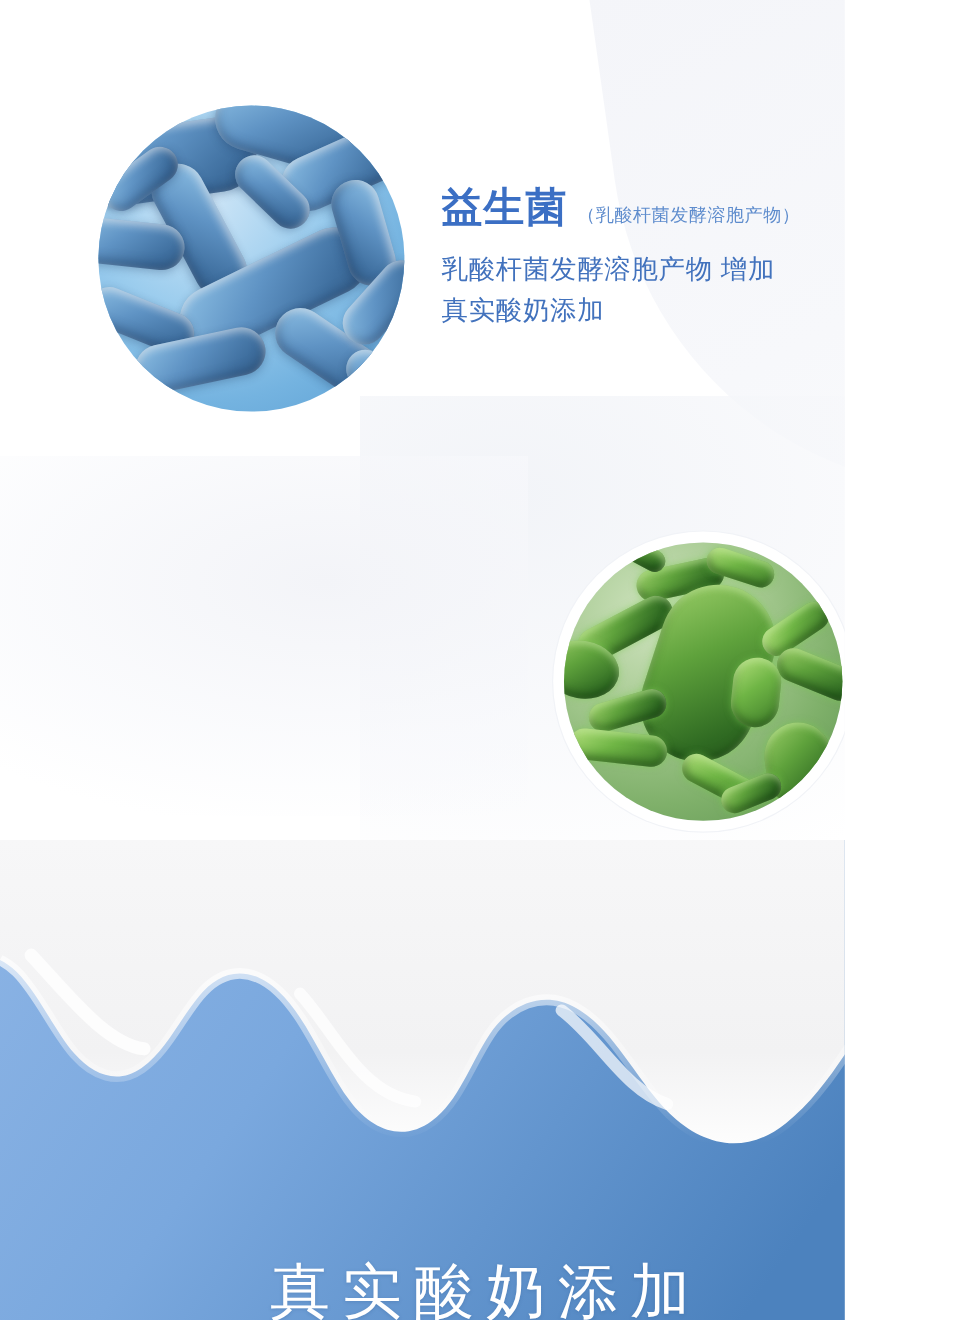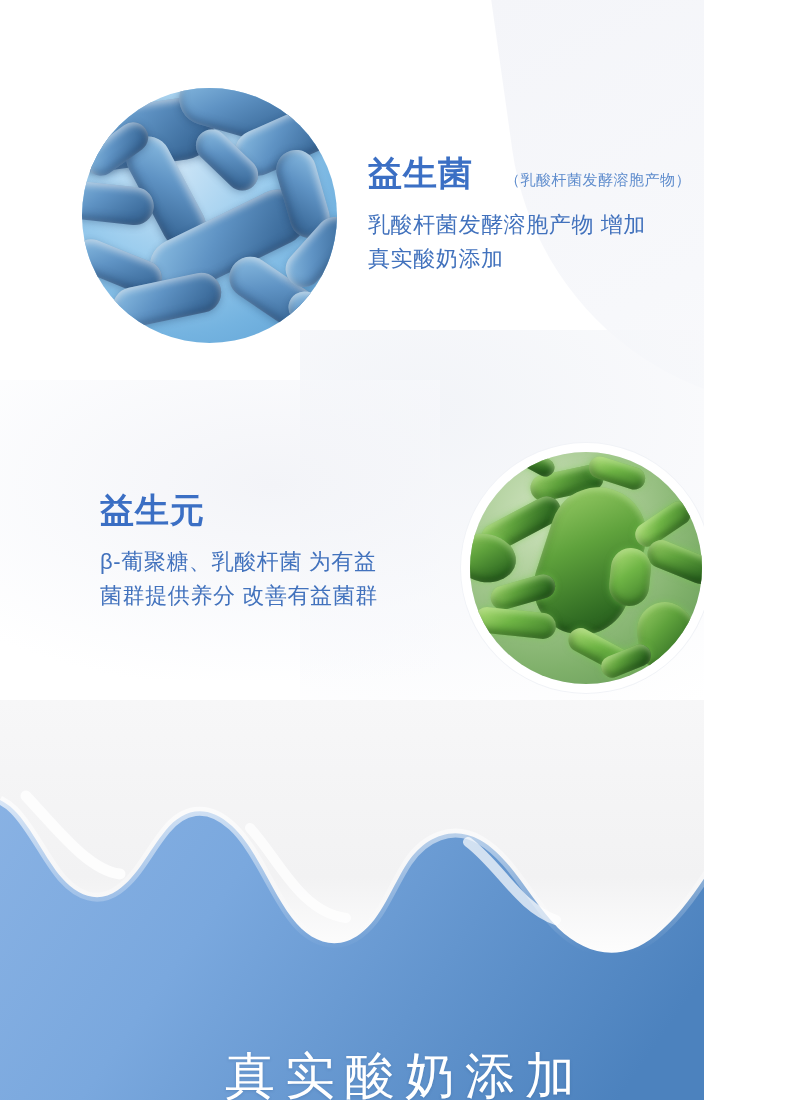--- a/index.html
+++ b/index.html
@@ -118,21 +118,20 @@
     letter-spacing: 1px;
     line-height: 1.1;
     white-space: nowrap;
   }
   .heading-note {
     font-size: 15px;
     color: #5e8ccd;
     font-weight: normal;
     white-space: nowrap;
     letter-spacing: 0.5px;
-    margin-left: 24px;
   }
   .body-text {
     margin-top: 16px;
     font-size: 22px;
     line-height: 1.55;
     color: #4272bd;
     letter-spacing: 0.6px;
     white-space: pre-line;
   }
 
@@ -217,28 +216,20 @@
       <div class="rod" style="left:20px;  top:128px; width:66px;  height:24px;  transform:rotate(-16deg);"></div>
       <div class="rod bright" style="left:4px;  top:158px; width:82px; height:26px; transform:rotate(6deg);"></div>
       <div class="rod" style="left:168px; top:150px; width:56px;  height:70px;  transform:rotate(-8deg); border-radius:30px;"></div>
       <div class="rod bright" style="left:96px; top:186px; width:66px; height:24px; transform:rotate(28deg);"></div>
       <div class="rod" style="left:130px; top:198px; width:52px;  height:22px;  transform:rotate(-22deg);"></div>
       <div class="rod bright" style="left:196px; top:20px; width:38px; height:18px; transform:rotate(36deg);"></div>
       <div class="rod" style="left:40px;  top:0px;   width:46px;  height:18px;  transform:rotate(28deg);"></div>
     </div>
   </div>
 
-  <div class="text-block" id="block-prebiotic">
-    <div class="heading-row">
-      <span class="heading">益生元</span>
-      <span class="heading-note"></span>
-    </div>
-    <div class="body-text">β-葡聚糖、乳酸杆菌 为有益
-菌群提供养分 改善有益菌群</div>
-  </div>
 
   <div id="bottom-panel">
     <svg width="800" height="400" viewBox="0 0 800 400">
       <defs>
         <linearGradient id="blueGrad" x1="0" y1="0" x2="1" y2="0.35">
           <stop offset="0%" stop-color="#8cb4e5"></stop>
           <stop offset="40%" stop-color="#7aa8de"></stop>
           <stop offset="100%" stop-color="#4c82be"></stop>
         </linearGradient>
         <linearGradient id="milkGrad" x1="0" y1="0" x2="0" y2="1">

